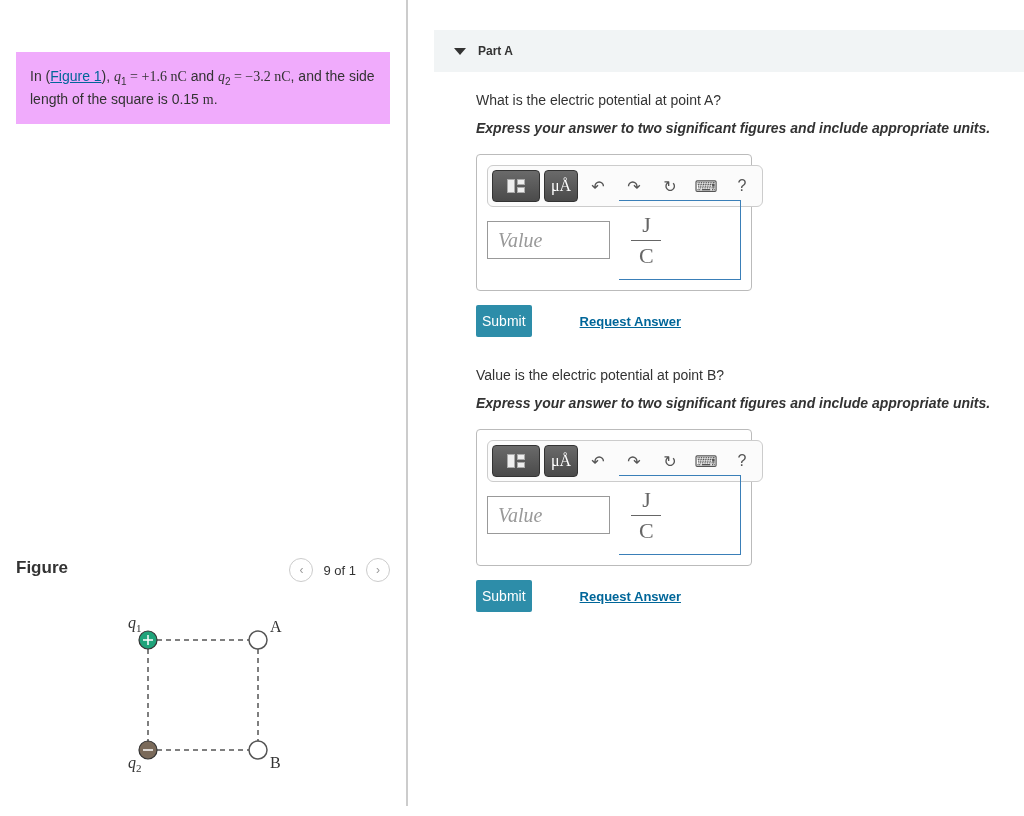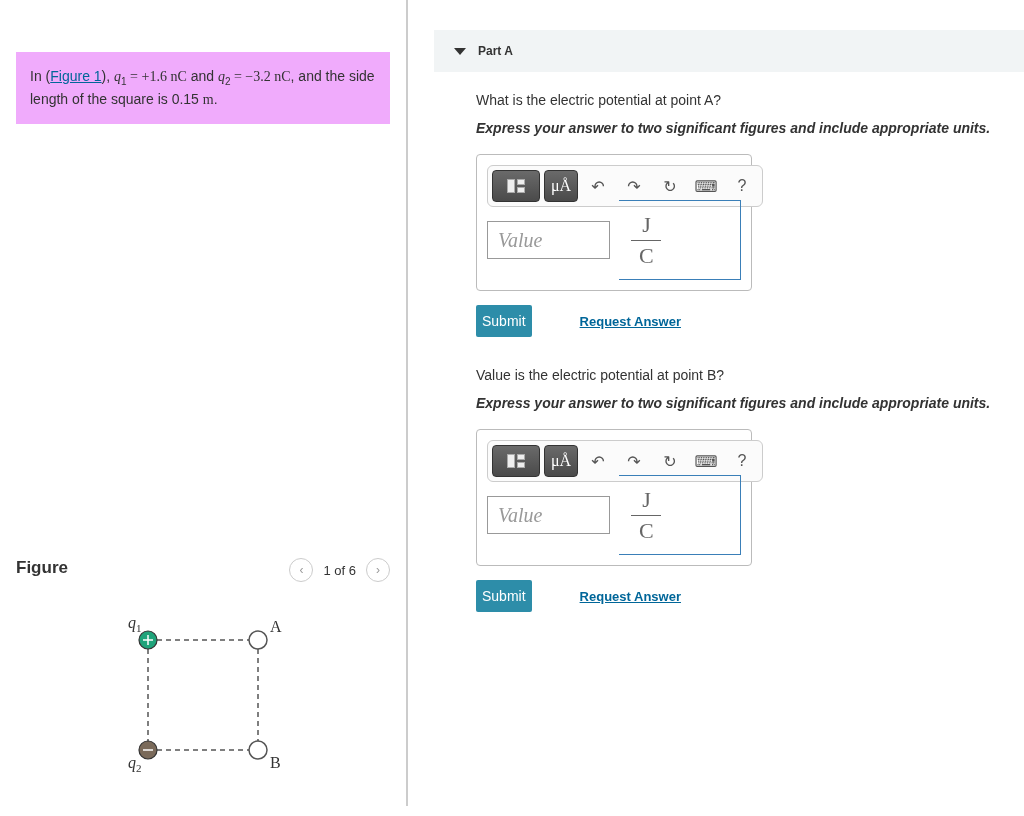--- a/index.html
+++ b/index.html
@@ -213,21 +213,21 @@
 <div class="left-panel">
   <div class="problem-box">
     <span>In (</span><a href="#" class="figlink">Figure 1</a><span>), </span><span class="math-var">q</span><span class="sub">1</span><span class="roman"> = </span><span class="roman">+1.6 nC</span><span> and </span><span class="math-var">q</span><span class="sub">2</span><span class="roman"> = </span><span class="roman">−3.2 nC</span><span>, and the side length of the square is 0.15 </span><span class="roman">m</span><span>.</span>
   </div>
 
   <div class="figure-section">
     <div class="figure-header">
       <div class="figure-title">Figure</div>
       <div class="fig-nav">
         <div class="nav-btn">‹</div>
-        <div class="fig-count">1 of 6</div>
+        <div class="fig-count">9 of 1</div>
         <div class="nav-btn">›</div>
       </div>
     </div>
     <div class="figure-image">
       <svg width="200" height="170" viewBox="0 0 200 170">
         <line x1="45" y1="30" x2="155" y2="30" stroke="#555" stroke-width="1.5" stroke-dasharray="5,4"></line>
         <line x1="45" y1="140" x2="155" y2="140" stroke="#555" stroke-width="1.5" stroke-dasharray="5,4"></line>
         <line x1="45" y1="30" x2="45" y2="140" stroke="#555" stroke-width="1.5" stroke-dasharray="5,4"></line>
         <line x1="155" y1="30" x2="155" y2="140" stroke="#555" stroke-width="1.5" stroke-dasharray="5,4"></line>
         <circle cx="45" cy="30" r="9" fill="#1fa37a" stroke="#333" stroke-width="1.2"></circle>

